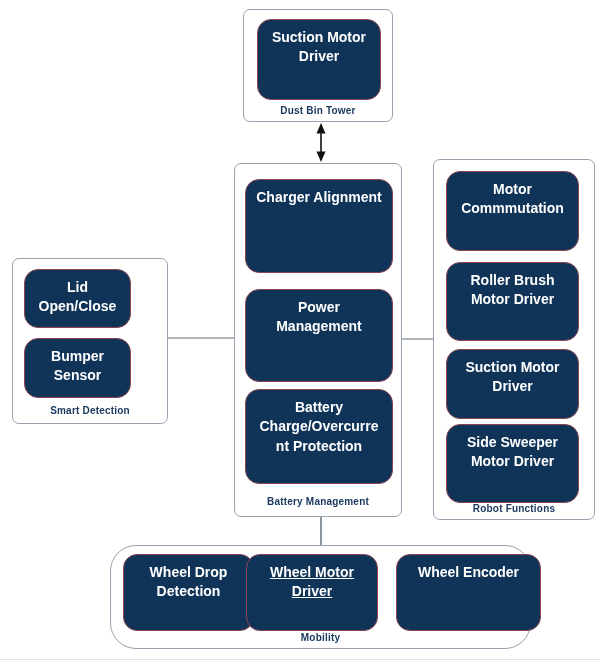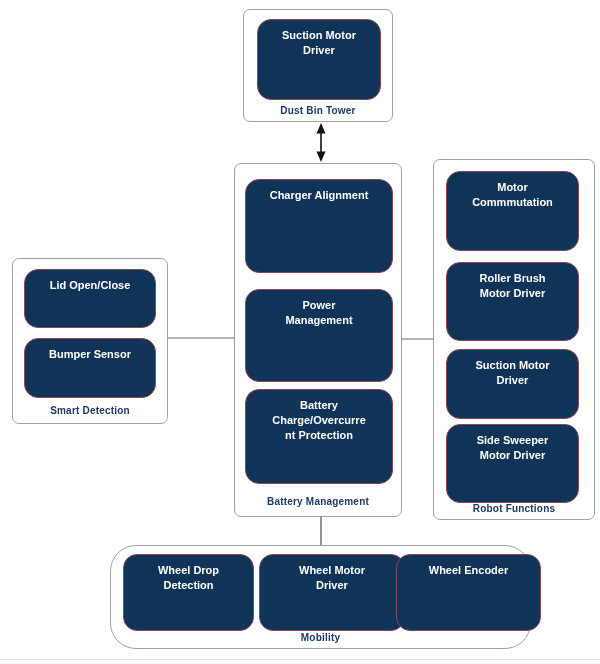--- a/index.html
+++ b/index.html
@@ -11,21 +11,21 @@
     position:absolute;background:#ffffff;
     border:1px solid var(--group-border,#97a3b0);
     border-radius:7px;box-sizing:border-box;
   }
   .node{
     position:absolute;box-sizing:border-box;
     background:var(--node-fill,#103458);
     border:1px solid var(--node-border,rgba(140,69,82,.6));
     border-radius:14px;
     color:var(--node-text,#ffffff);
-    font-size:11px;font-weight:bold;line-height:1.38;
+    font-size:14px;font-weight:bold;line-height:1.38;
     text-align:center;padding:8px 4px 0 4px;
     white-space:pre-line;overflow-wrap:break-word;
   }
   .glabel{
     position:absolute;left:0;right:0;text-align:center;
     color:var(--group-label,#1c3a60);
     font-size:10px;font-weight:bold;letter-spacing:.2px;
   }
   .line{position:absolute;background:var(--line,#b0b6bc);}
   .arrow{position:absolute;left:312px;top:123px;width:18px;height:39px;}
@@ -36,37 +36,37 @@
   #g-dust .glabel{bottom:5px;}
 
   #g-battery{left:234px;top:163px;width:168px;height:354px;}
   #g-battery .node{left:10px;width:148px;}
   #g-battery .n1{top:15px;height:94px;}
   #g-battery .n2{top:125px;height:93px;}
   #g-battery .n3{top:225px;height:95px;}
   #g-battery .glabel{bottom:9px;}
 
   #g-smart{left:12px;top:258px;width:156px;height:166px;}
-  #g-smart .node{left:11px;width:132px;}
+  #g-smart .node{left:11px;width:107px;}
   #g-smart .n1{top:10px;height:59px;}
   #g-smart .n2{top:79px;height:60px;}
   #g-smart .glabel{bottom:7px;}
 
   #g-robot{left:433px;top:159px;width:162px;height:361px;}
   #g-robot .node{left:12px;width:133px;}
   #g-robot .n1{top:11px;height:80px;}
   #g-robot .n2{top:102px;height:79px;}
   #g-robot .n3{top:189px;height:70px;}
   #g-robot .n4{top:264px;height:79px;}
   #g-robot .glabel{bottom:5px;}
 
   #g-mobility{left:110px;top:545px;width:421px;height:104px;border-radius:26px;}
   #g-mobility .node{top:8px;height:77px;}
   #g-mobility .n1{left:12px;width:131px;}
-  #g-mobility .n2{left:148px;width:146px;}
+  #g-mobility .n2{left:135px;width:132px;text-decoration:underline;}
   #g-mobility .n3{left:285px;width:145px;}
   #g-mobility .glabel{bottom:5px;}
 
   
   #ln-left{left:168px;top:337px;width:66px;height:2px;}
   #ln-right{left:402px;top:338px;width:31px;height:2px;}
   #ln-bottom{left:320px;top:517px;width:2px;height:28px;background:#8b939c;}
   #edge-bottom{position:absolute;left:0;top:659px;width:600px;height:1px;background:#dde3e9;}
 </style>
 </head>

